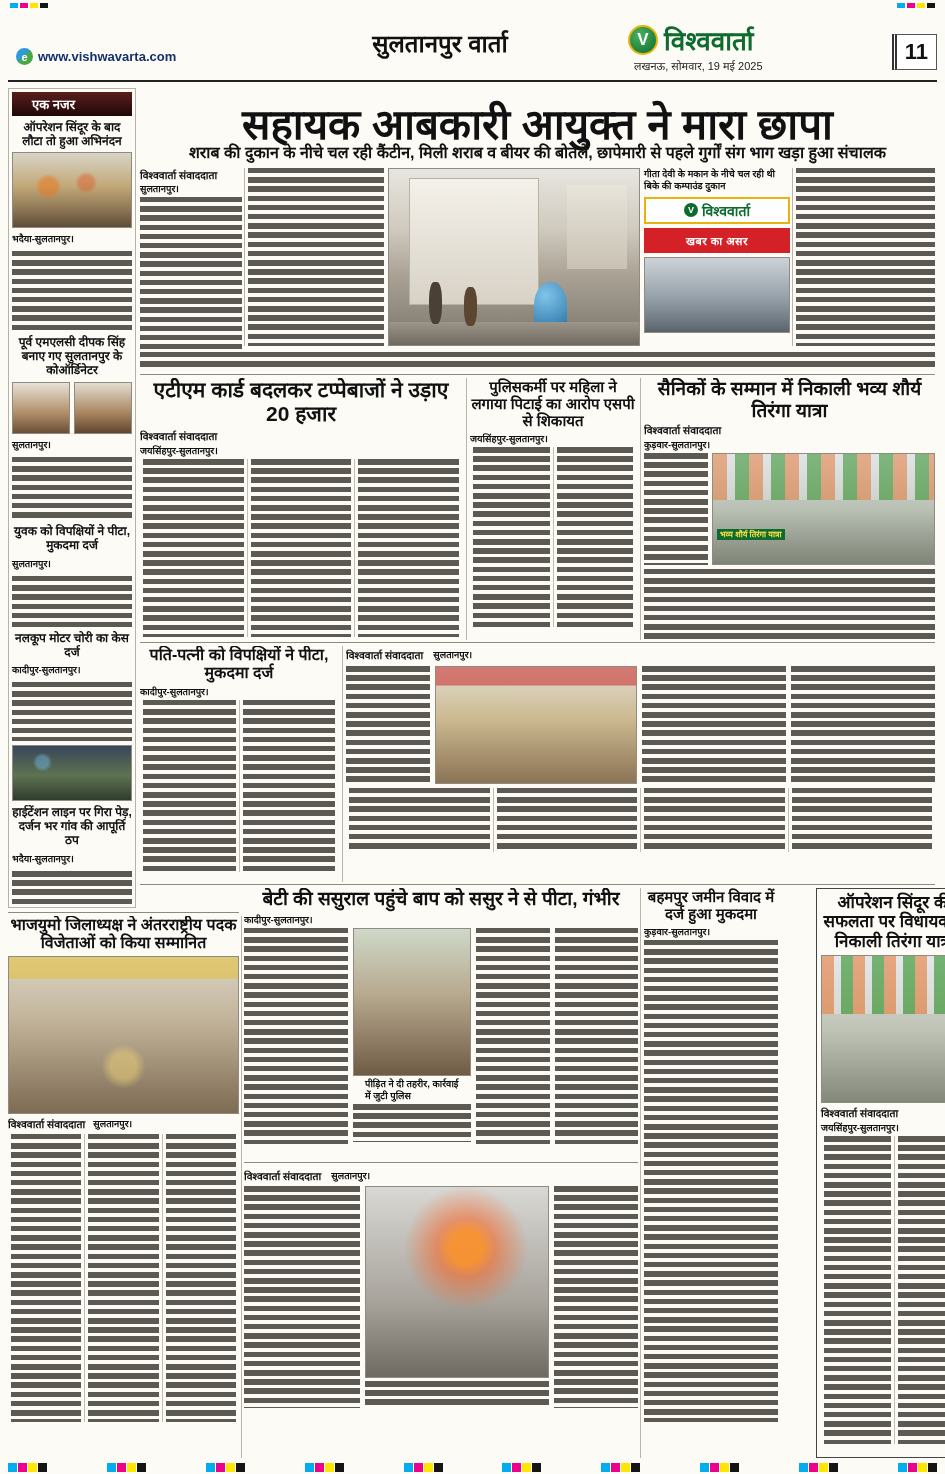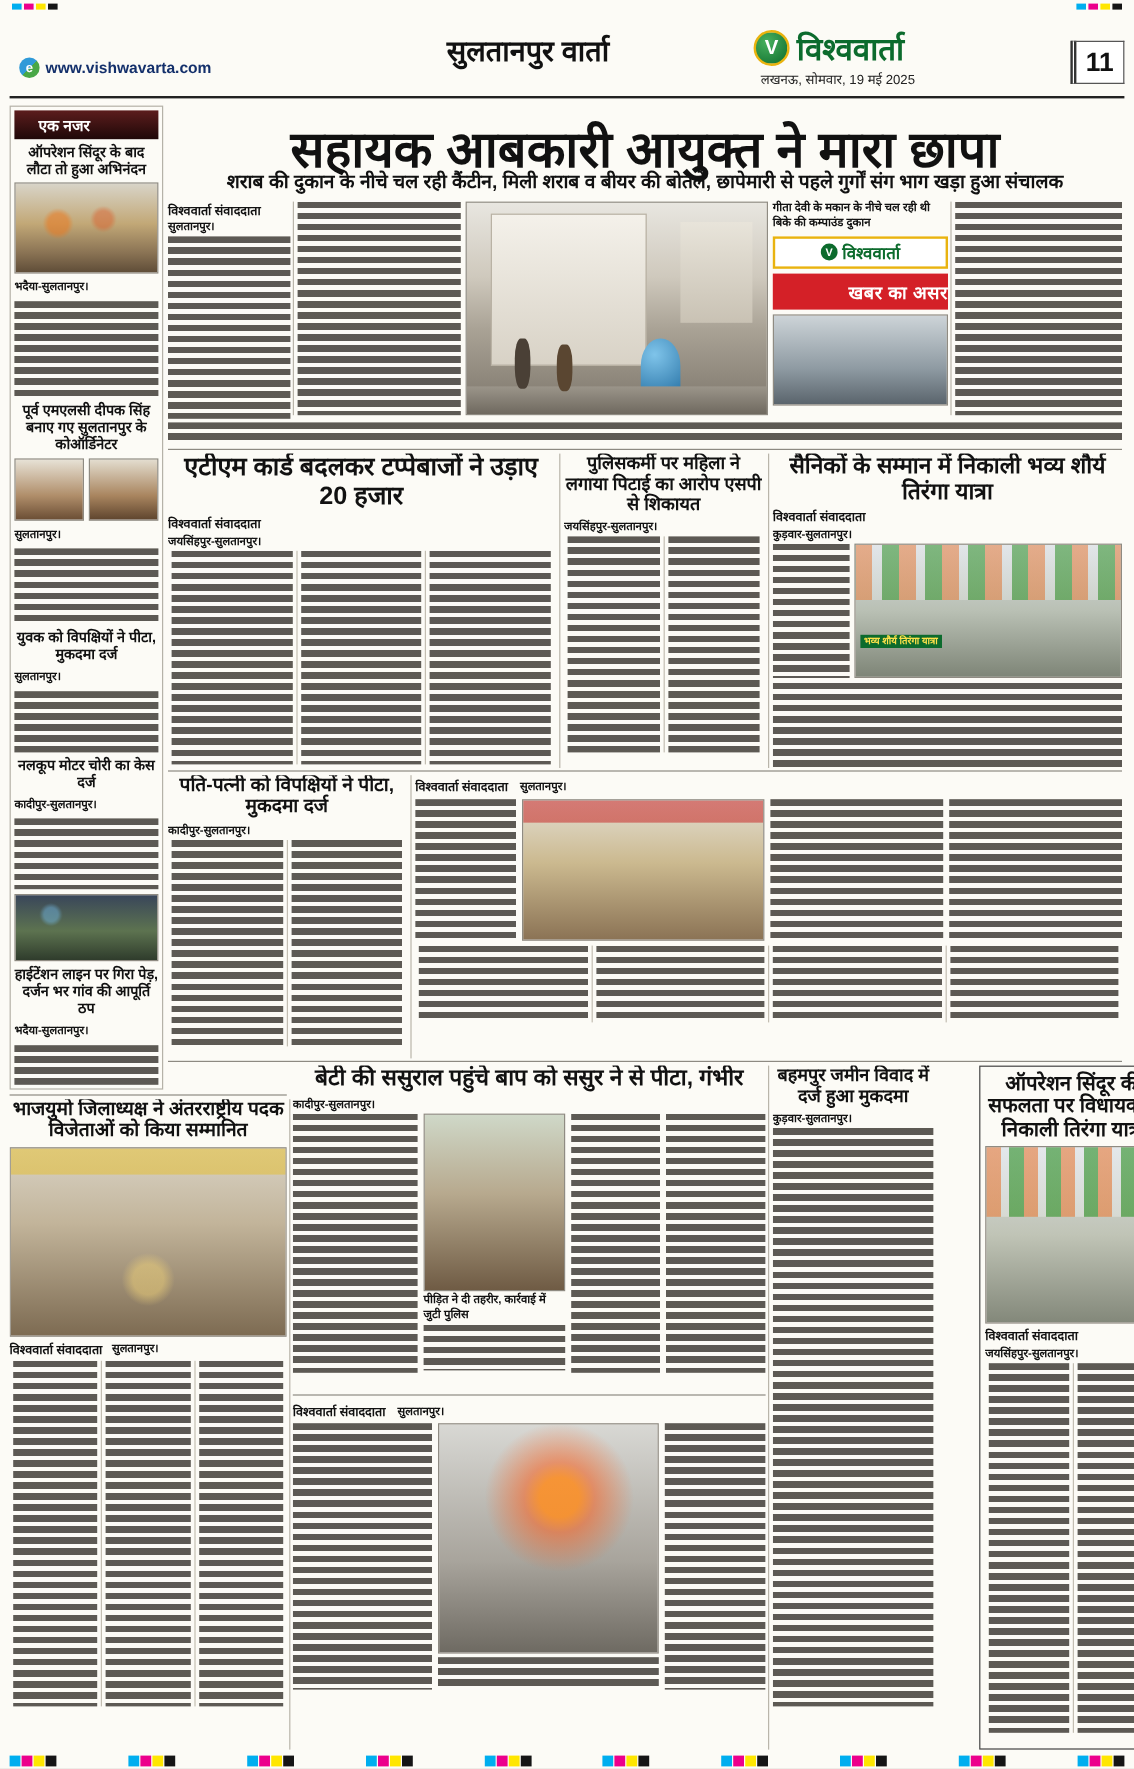--- a/index.html
+++ b/index.html
@@ -27,21 +27,21 @@
   .globe{width:17px;height:17px;border-radius:50%;background:linear-gradient(135deg,#2f9ad8 0 50%,#49a747 50% 100%);
          color:#fff;font-size:11px;font-weight:bold;display:inline-flex;align-items:center;justify-content:center;}
   .brandmark{width:30px;height:30px;border-radius:50%;background:radial-gradient(circle at 35% 30%,#49b15e,#0c6b2d);
              color:#fff;font-weight:800;display:flex;align-items:center;justify-content:center;font-size:17px;border:2px solid #e9b30f;}
   .brandtext{font-size:26px;font-weight:800;color:#0c6b2d;}
   .pgno{border:1px solid #555;border-left:5px double #333;padding:4px 8px;font-size:22px;font-weight:bold;color:#111;background:#fff;}
   .impact-logo{border:2px solid #e9b30f;background:#fff;color:#0c6b2d;font-weight:800;text-align:center;
                font-size:14px;padding:2px 0;display:flex;align-items:center;justify-content:center;gap:4px;}
   .impact-logo .mini{width:14px;height:14px;border-radius:50%;background:#0c6b2d;color:#fff;font-size:9px;font-weight:800;
                      display:inline-flex;align-items:center;justify-content:center;}
-  .impact-red{background:#d42027;color:#fff;font-weight:800;text-align:right;font-size:15px;padding:5px 0;letter-spacing:.5px;}
+  .impact-red{background:#d42027;color:#fff;font-weight:800;text-align:center;font-size:11px;padding:5px 0;letter-spacing:.5px;}
   .cmyk{position:absolute;bottom:2px;left:8px;right:8px;display:flex;justify-content:space-between;}
   .cmyk .g{display:flex;gap:1px;}
   .sq{width:9px;height:9px;}
   .sq.small{width:8px;height:5px;}
   .c{background:#00aeef}.m{background:#ec008c}.y{background:#ffe600}.k{background:#151515}
 </style>
 </head>
 <body>
 
 <div class="page">
@@ -233,21 +233,21 @@
   </div>
   <div class="hr" style="left:140px;top:884px;width:795px;"></div>
 
   <div class="abs" style="left:244px;top:888px;width:394px;height:274px;overflow:hidden;">
     <div class="hd" style="font-size:19px;">बेटी की ससुराल पहुंचे बाप को ससुर ने से पीटा, गंभीर</div>
     <div class="dl" style="margin:3px 0 2px;">कादीपुर-सुलतानपुर।</div>
     <div style="display:flex;gap:5px;">
       <div class="gk" style="width:104px;height:216px;"></div>
       <div style="width:118px;">
         <div class="ph" style="height:148px;background:linear-gradient(180deg,#cfd8c8 0%,#b7a98e 45%,#6f5b44 100%);"></div>
-        <div class="cap" style="margin:2px 0;">पीड़ित ने दी तहरीर, कार्रवाई में जुटी पुलिस</div>
+        <div class="cap" style="margin:2px 12px;">पीड़ित ने दी तहरीर, कार्रवाई में जुटी पुलिस</div>
         <div class="gk" style="height:38px;"></div>
       </div>
       <div class="gk" style="width:74px;height:216px;"></div>
       <div class="gk" style="flex:1;height:216px;"></div>
     </div>
   </div>
   <div class="vr" style="left:640px;top:888px;height:570px;"></div>
 
   <div class="abs" style="left:644px;top:888px;width:134px;height:570px;overflow:hidden;">
     <div class="hd" style="font-size:15px;">बहमपुर जमीन विवाद में दर्ज हुआ मुकदमा</div>

